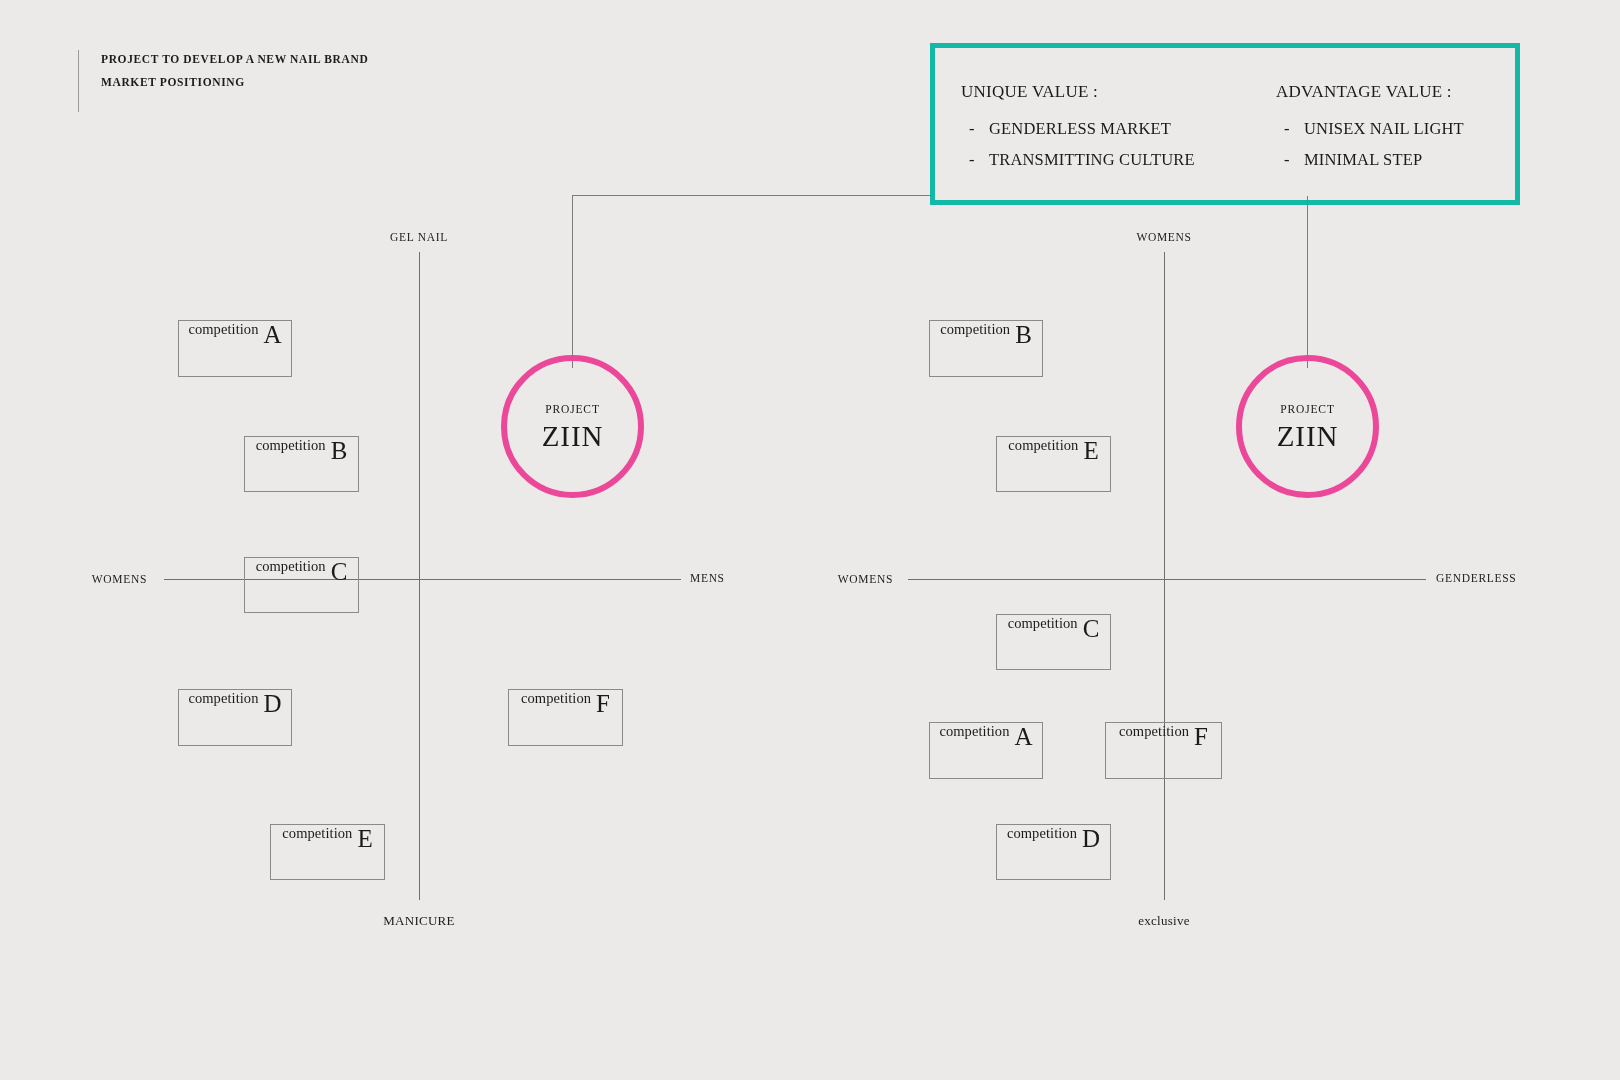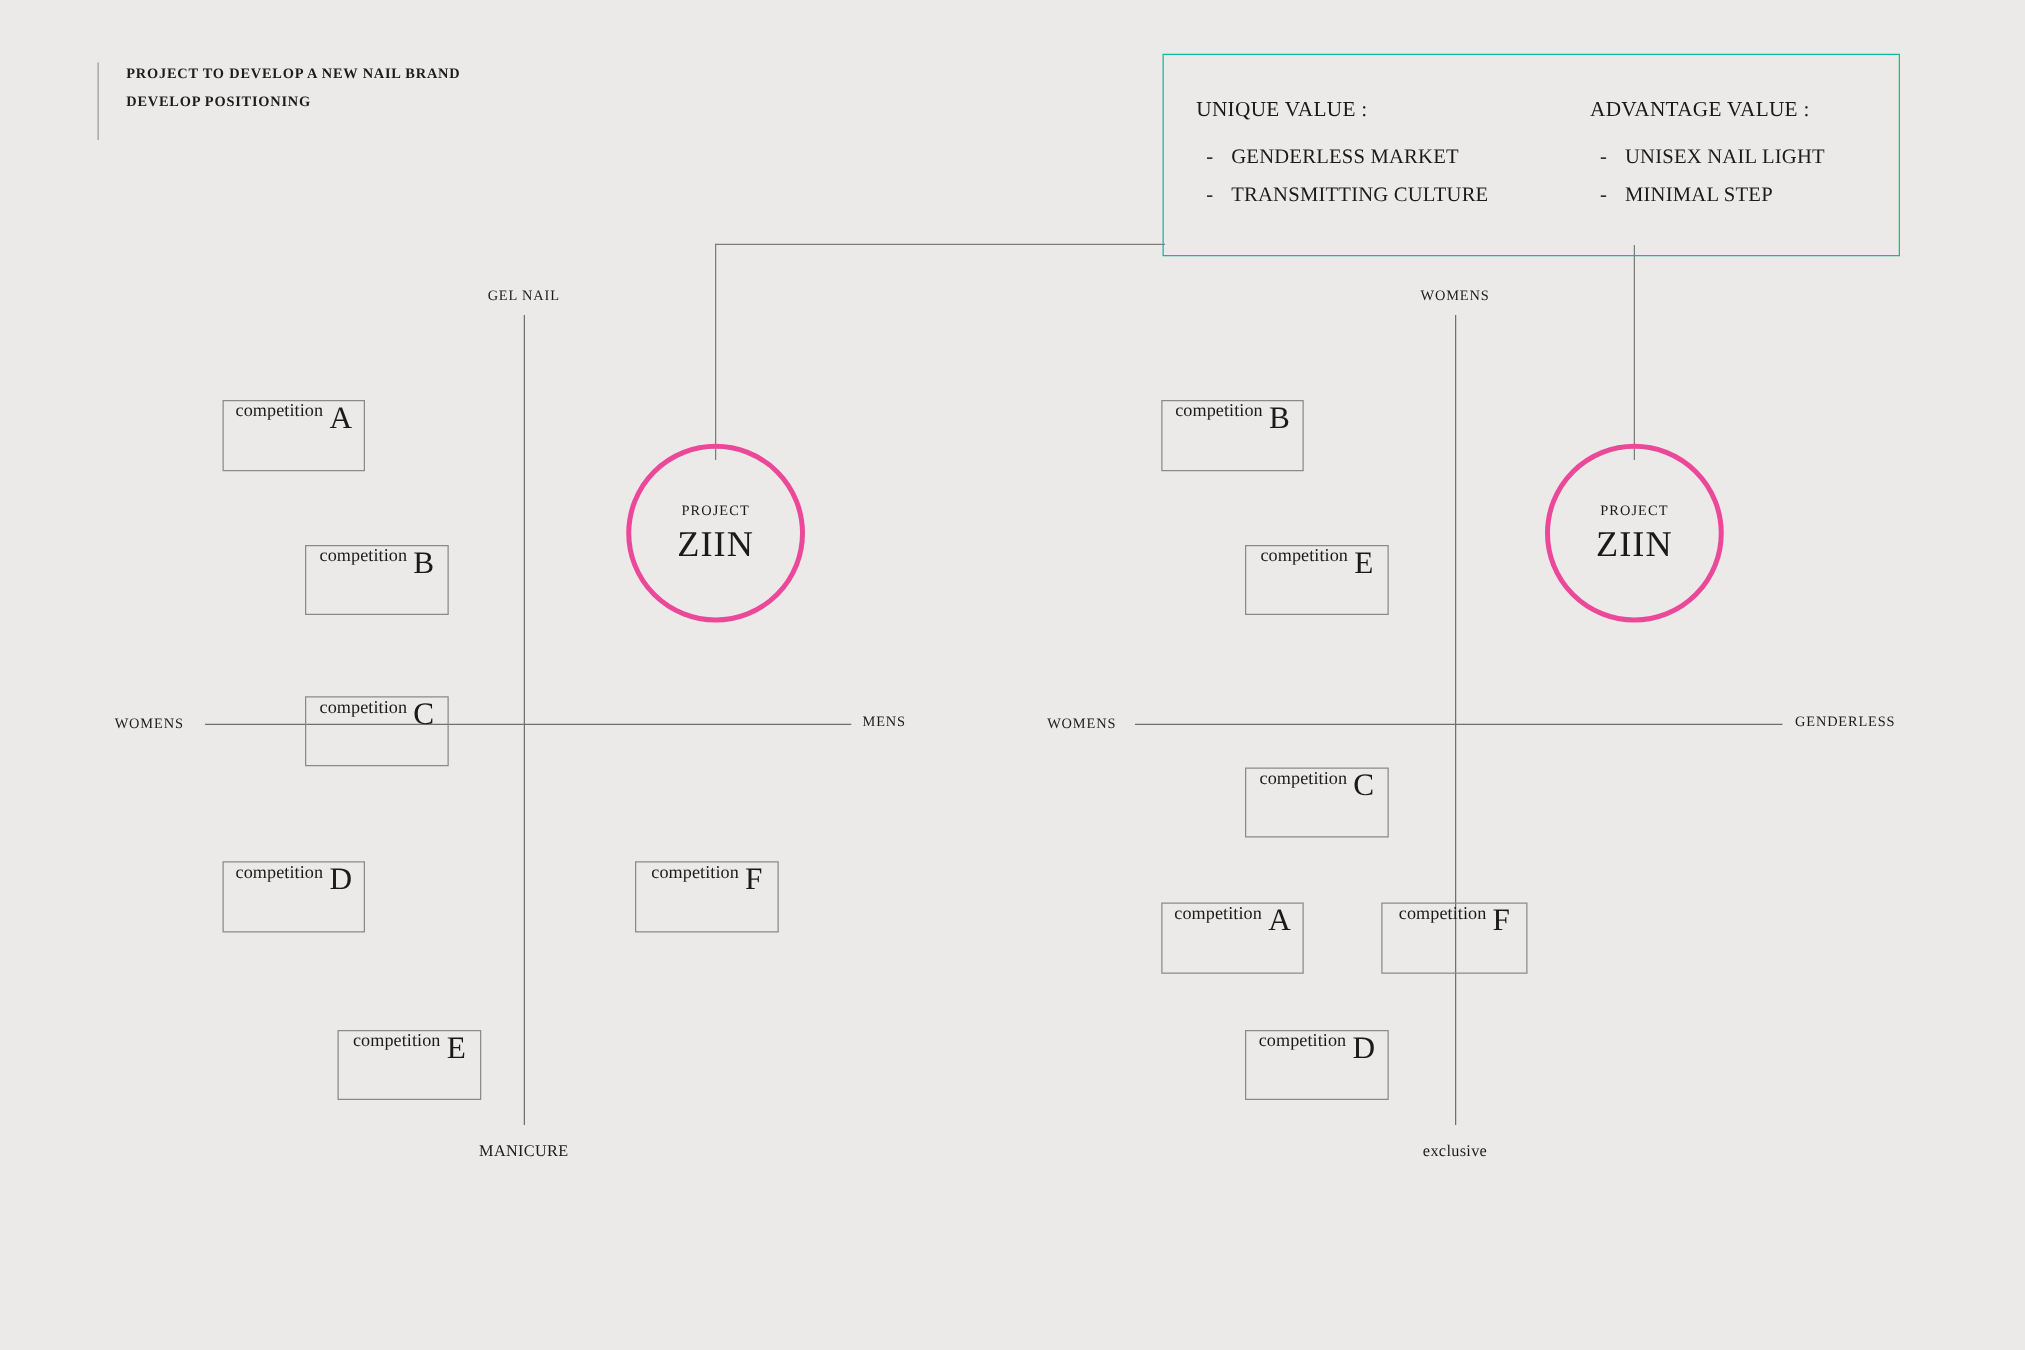--- a/index.html
+++ b/index.html
@@ -20,21 +20,21 @@
     background:#9a9a98;
   }
   .header .line{
     font-size:11.5px;font-weight:700;letter-spacing:.055em;
     line-height:23px;white-space:nowrap;color:#1c1c1c;
   }
 
   
   .valuebox{
     position:absolute;left:930px;top:43px;width:590px;height:162px;
-    border:1px solid #14b8a6;background:transparent;box-sizing:border-box;
+    border:5px solid #14b8a6;background:transparent;box-sizing:border-box;
   }
   .vb-col{position:absolute;top:34px;}
   .vb-col.left{left:26px;}
   .vb-col.right{left:341px;}
   .vb-title{font-size:17px;letter-spacing:.015em;white-space:nowrap;margin-bottom:17px;}
   .vb-item{
     font-size:16.5px;letter-spacing:.01em;white-space:nowrap;
     margin:0 0 11px 28px;position:relative;
   }
   .vb-item .dash{position:absolute;left:-20px;top:0;}
@@ -60,35 +60,35 @@
   .comp{
     position:absolute;border:1px solid #8a8a88;background:transparent;
     box-sizing:border-box;display:flex;align-items:flex-start;
     justify-content:center;white-space:nowrap;
   }
   .comp .lbl{font-size:14.5px;letter-spacing:.005em;}
   .comp .ltr{font-size:25px;margin-left:5px;line-height:1;position:relative;top:1px;}
 
   
   .circle{
-    position:absolute;border:4px solid #ec4899;border-radius:50%;
+    position:absolute;border:6px solid #ec4899;border-radius:50%;
     display:flex;flex-direction:column;align-items:center;
     justify-content:center;background:transparent;box-sizing:border-box;
   }
   .circle .c-sub{font-size:11.5px;letter-spacing:.075em;margin-bottom:7px;}
   .circle .c-name{font-size:29px;letter-spacing:.03em;line-height:1;}
 </style>
 </head>
 <body>
 
 <div id="stage">
 
   <div class="header">
     <div class="line">PROJECT TO DEVELOP A NEW NAIL BRAND</div>
-    <div class="line">DEVELOP POSITIONING</div>
+    <div class="line">MARKET POSITIONING</div>
   </div>
 
   <div class="valuebox">
     <div class="vb-col left">
       <div class="vb-title">UNIQUE VALUE :</div>
       <div class="vb-item">
         <span class="dash">-</span>
         <span>GENDERLESS MARKET</span>
       </div>
       <div class="vb-item">

